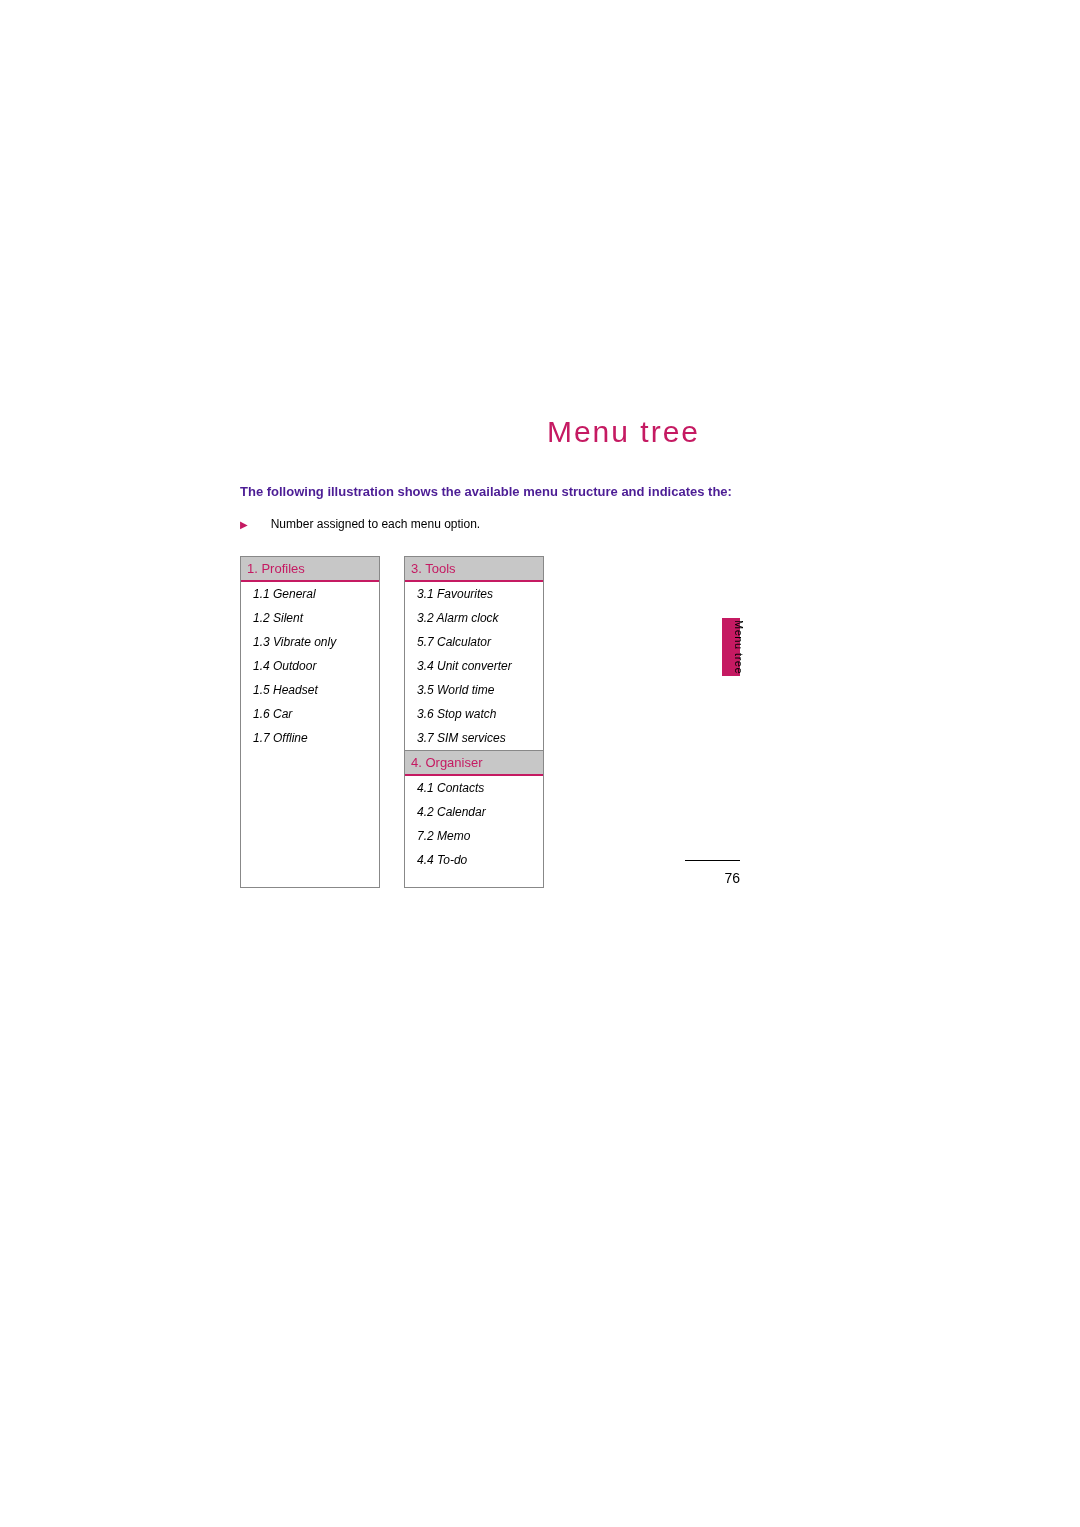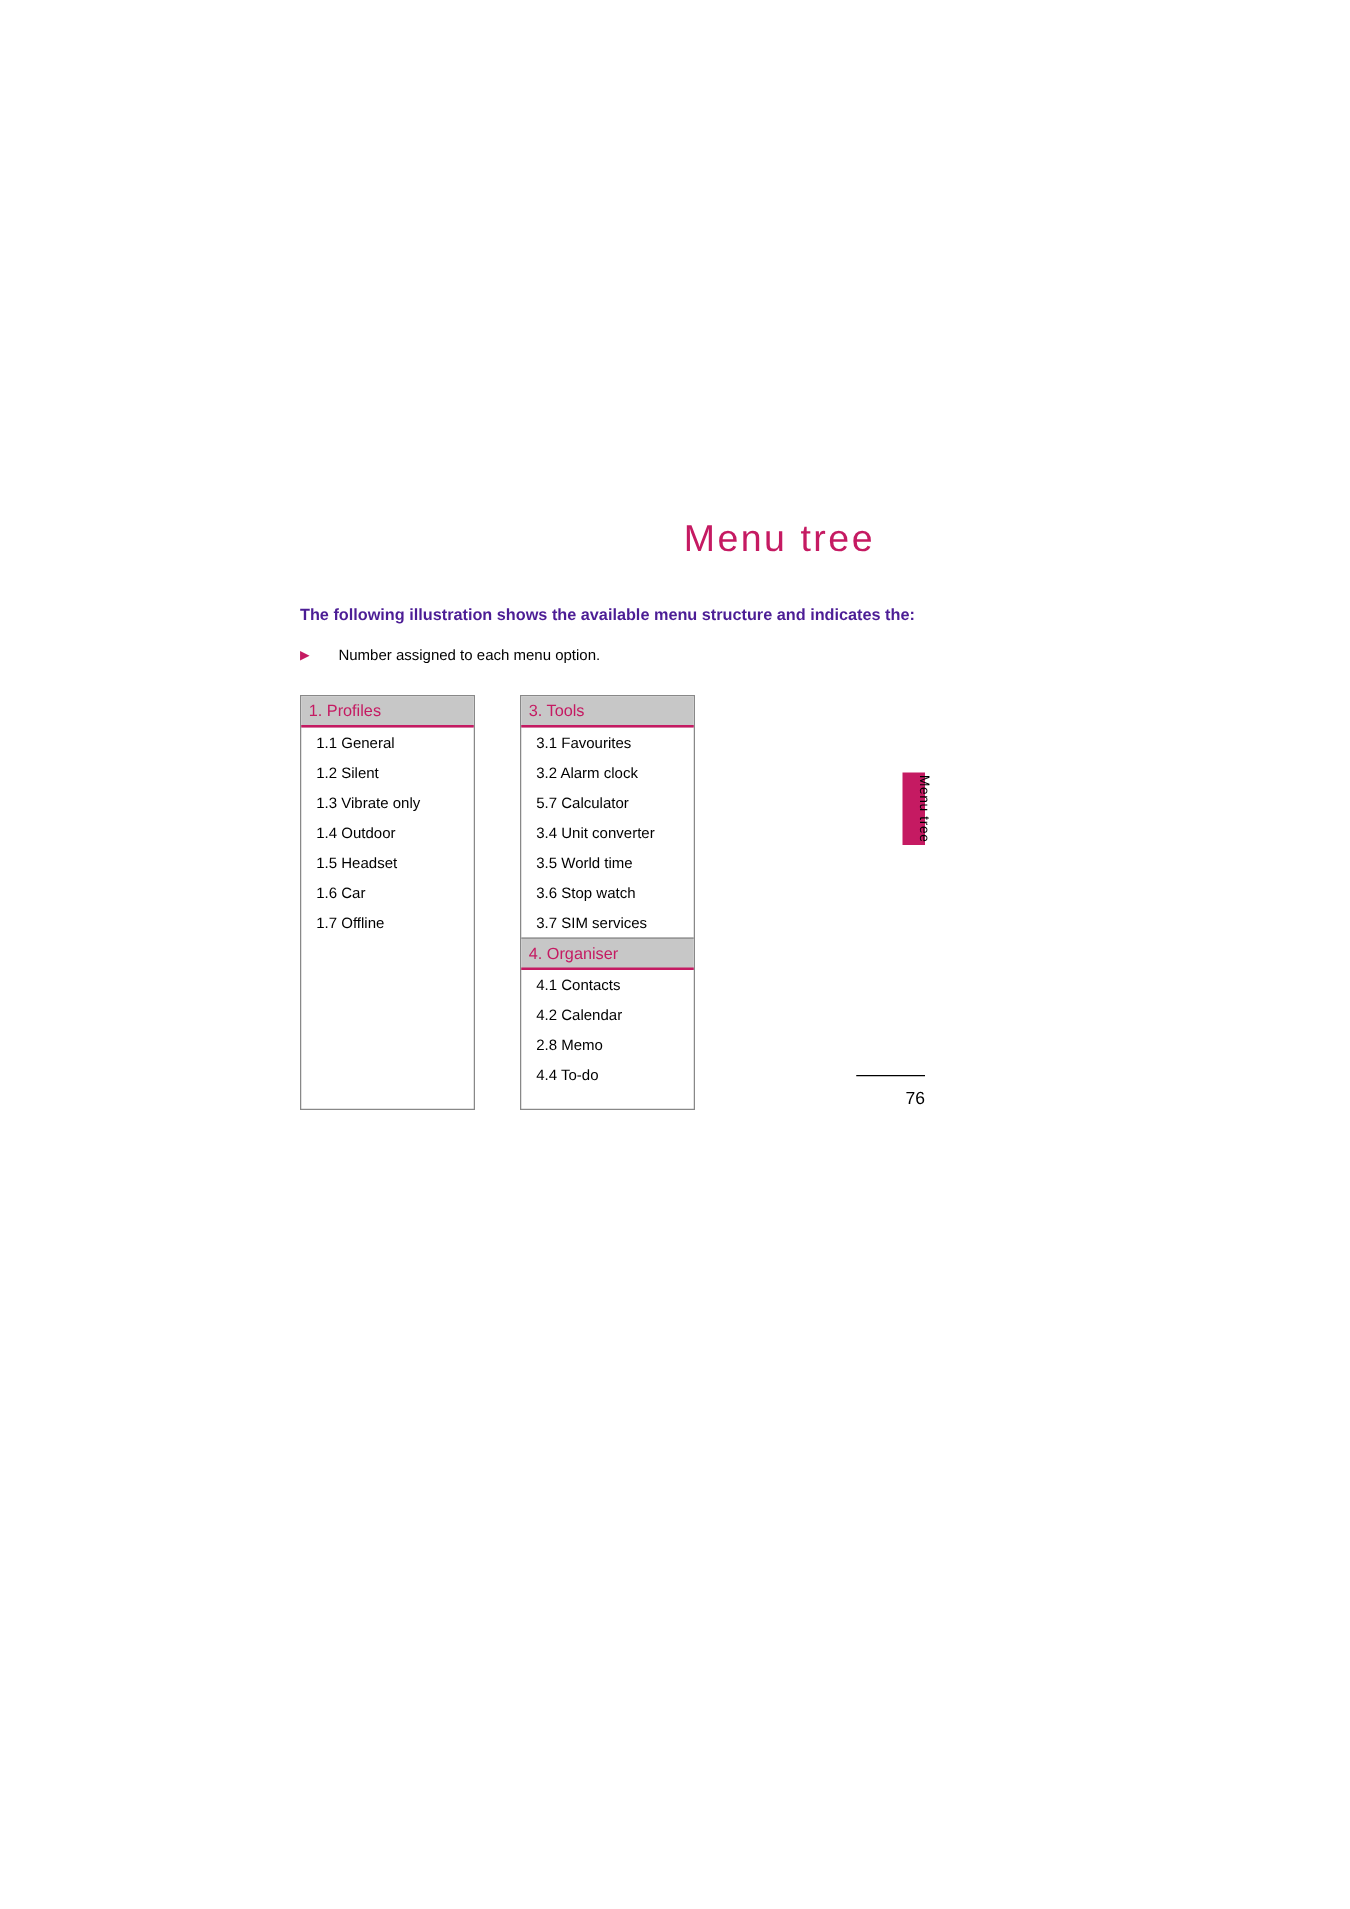--- a/index.html
+++ b/index.html
@@ -45,21 +45,21 @@
       color: #c51a62;
       margin-right: 6px;
       font-size: 10px;
     }
     .bullet-text {
       color: #000;
       padding-left: 17px;
     }
     .columns {
       display: flex;
-      gap: 36px;
+      gap: 24px;
     }
     .column {
       width: 140px;
     }
     .menu-box {
       border: 1px solid #888;
       width: 140px;
     }
     .menu-box.tall {
       height: 332px;
@@ -73,20 +73,21 @@
       font-weight: normal;
     }
     .section-header.with-top-border {
       border-top: 1px solid #888;
     }
     .menu-item {
       font-size: 12px;
       color: #000;
       padding: 3px 8px 3px 12px;
       line-height: 1.5;
+      font-style: italic;
     }
     .side-tab {
       position: absolute;
       right: 340px;
       top: 618px;
       width: 18px;
       height: 58px;
       background: #c51a62;
     }
     .side-label {
@@ -150,21 +151,21 @@
         <div class="menu-item">3.1 Favourites</div>
         <div class="menu-item">3.2 Alarm clock</div>
         <div class="menu-item">5.7 Calculator</div>
         <div class="menu-item">3.4 Unit converter</div>
         <div class="menu-item">3.5 World time</div>
         <div class="menu-item">3.6 Stop watch</div>
         <div class="menu-item">3.7 SIM services</div>
         <div class="section-header with-top-border">4. Organiser</div>
         <div class="menu-item">4.1 Contacts</div>
         <div class="menu-item">4.2 Calendar</div>
-        <div class="menu-item">2.8 Memo</div>
+        <div class="menu-item">7.2 Memo</div>
         <div class="menu-item">4.4 To-do</div>
       </div>
     </div>
 
   </div>
 </div>
 
 <div class="side-tab"></div>
 <div class="side-label">Menu tree</div>
 

